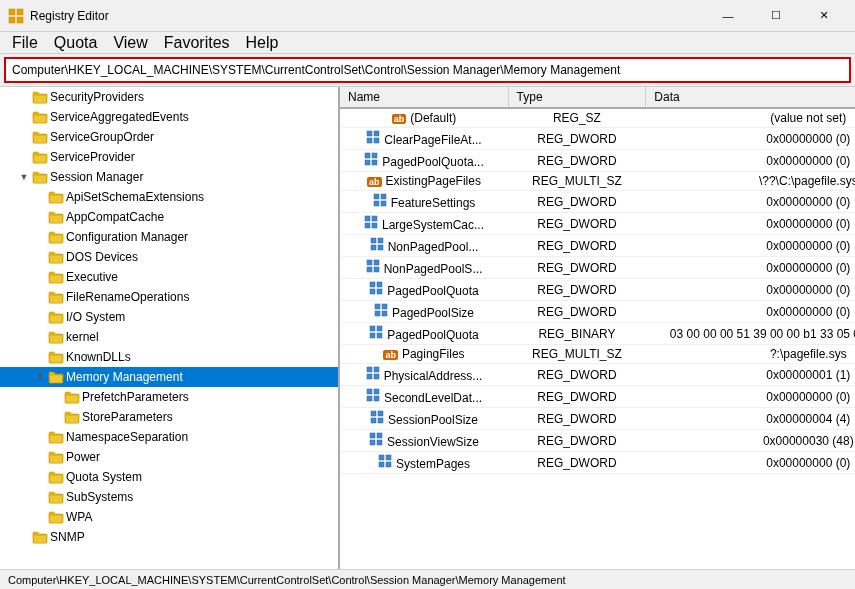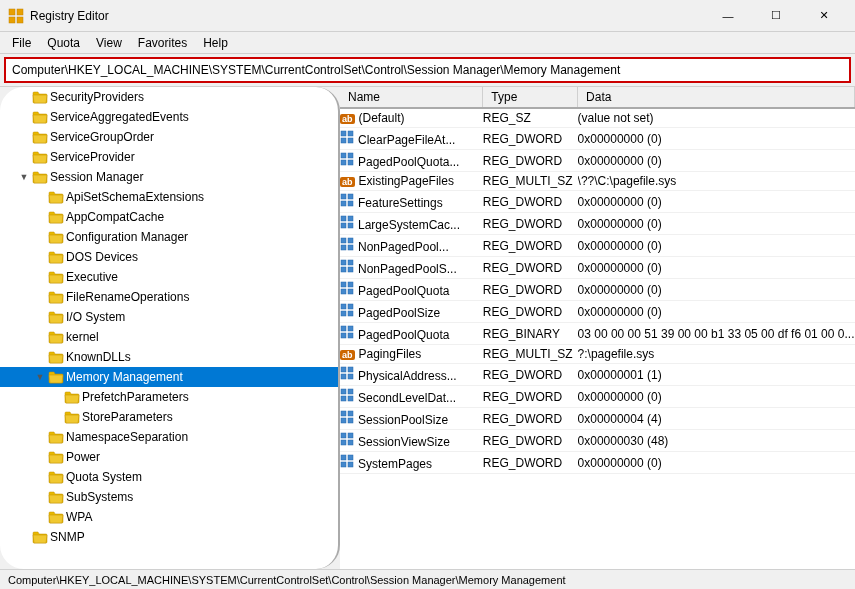--- a/index.html
+++ b/index.html
@@ -56,21 +56,21 @@
       background: #f0f0f0;
       height: 22px;
       display: flex;
       align-items: center;
       padding: 0 4px;
       border-bottom: 1px solid #d0d0d0;
     }
     .menu-item {
       padding: 2px 8px;
       cursor: pointer;
-      font-size: 12px;
+      font-size: 16px;
     }
 
     
     .address-bar {
       height: 26px;
       background: white;
       border: 2px solid #cc0000;
       margin: 3px 4px;
       display: flex;
       align-items: center;
@@ -86,21 +86,20 @@
     }
 
     
     .tree-panel {
       width: 340px;
       min-width: 340px;
       background: white;
       border-right: 2px solid #aaa;
       overflow-y: auto;
       overflow-x: hidden;
-      border-radius: 24px;
     }
 
     .tree-item {
       display: flex;
       align-items: center;
       height: 20px;
       cursor: pointer;
       white-space: nowrap;
       padding-right: 4px;
     }
@@ -152,26 +151,27 @@
     th {
       text-align: left;
       padding: 3px 8px;
       border-right: 1px solid #d0d0d0;
       border-bottom: 2px solid #aaa;
       font-weight: normal;
       font-size: 12px;
       cursor: pointer;
     }
     td {
-      padding: 2px 0;
+      padding: 2px 24px;
       font-size: 12px;
       border-bottom: 1px solid #f0f0f0;
       white-space: nowrap;
       overflow: hidden;
       text-overflow: ellipsis;
+      text-align: center;
     }
 
     .reg-icon {
       display: inline-flex;
       align-items: center;
       margin-right: 4px;
       font-size: 11px;
     }
     .icon-ab {
       background: #cc6600;

